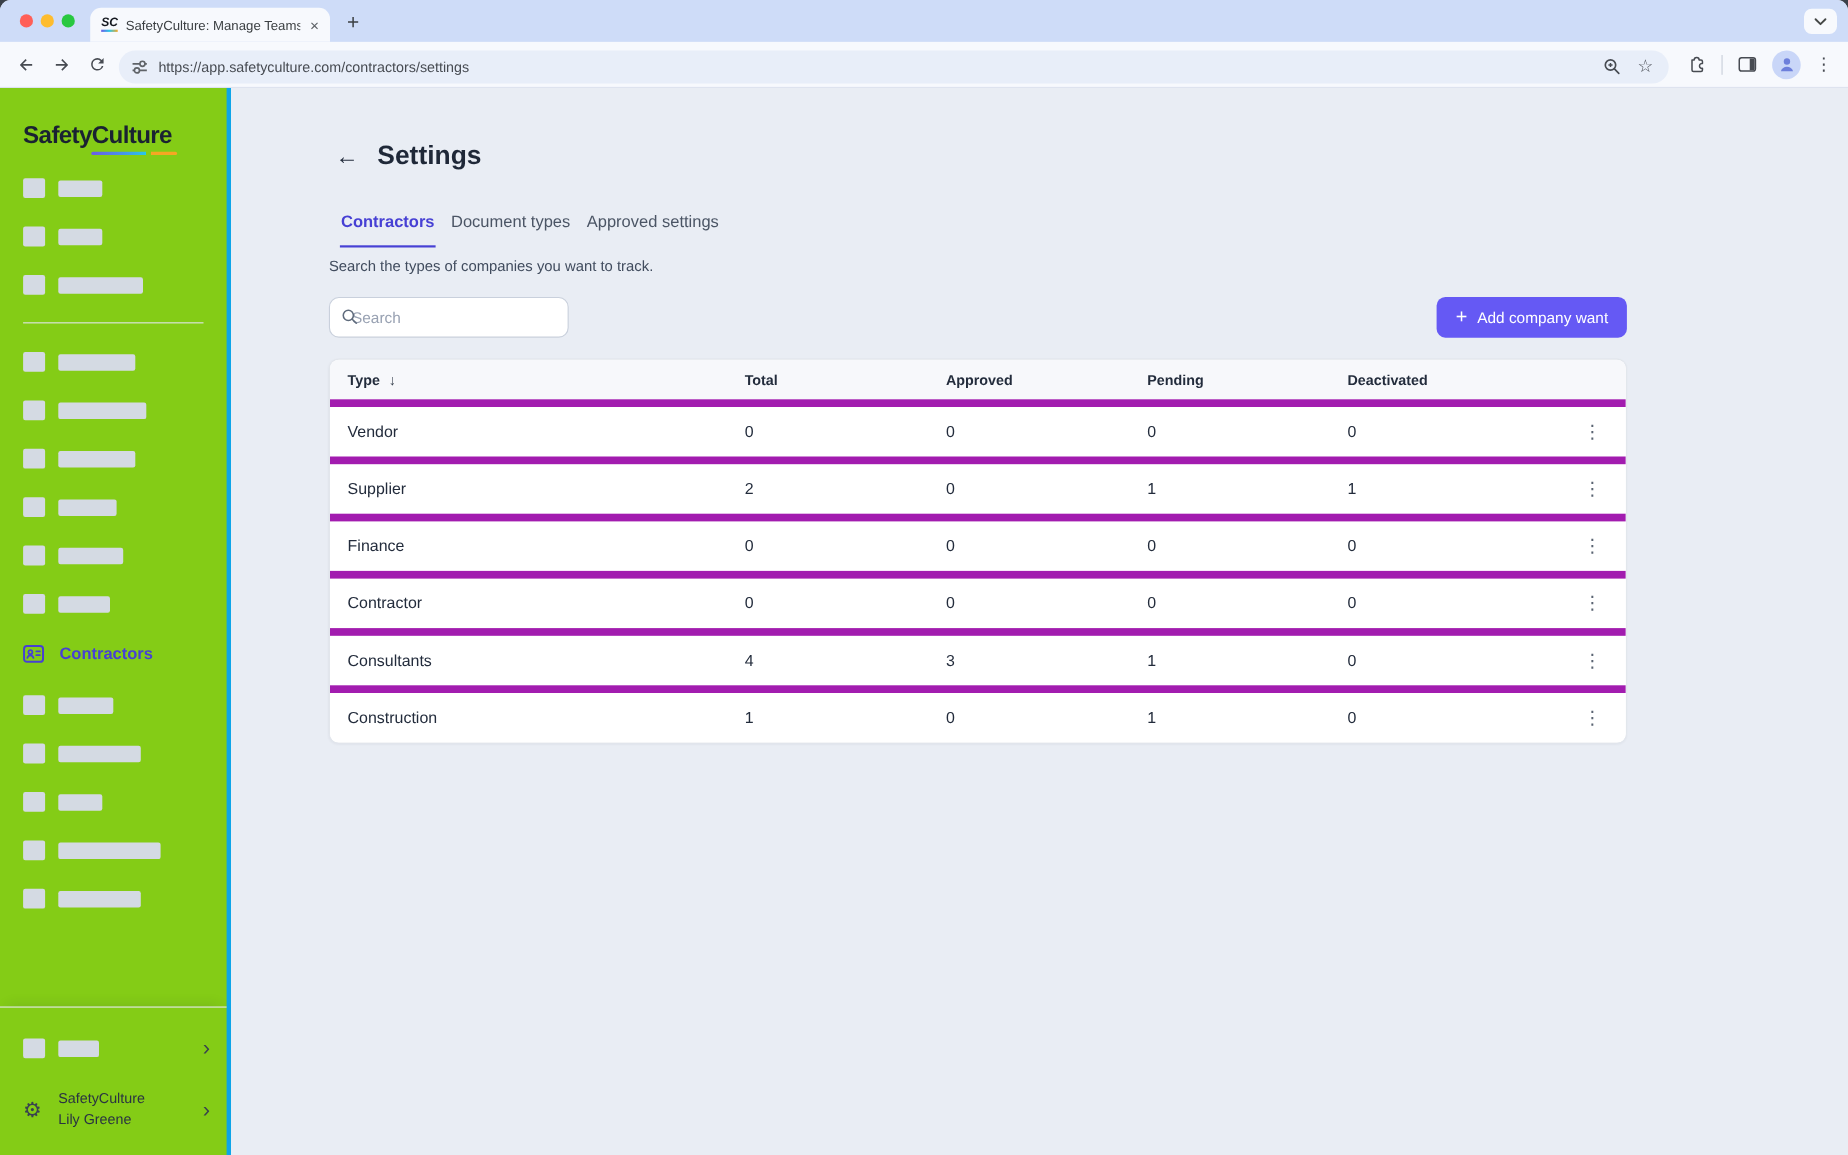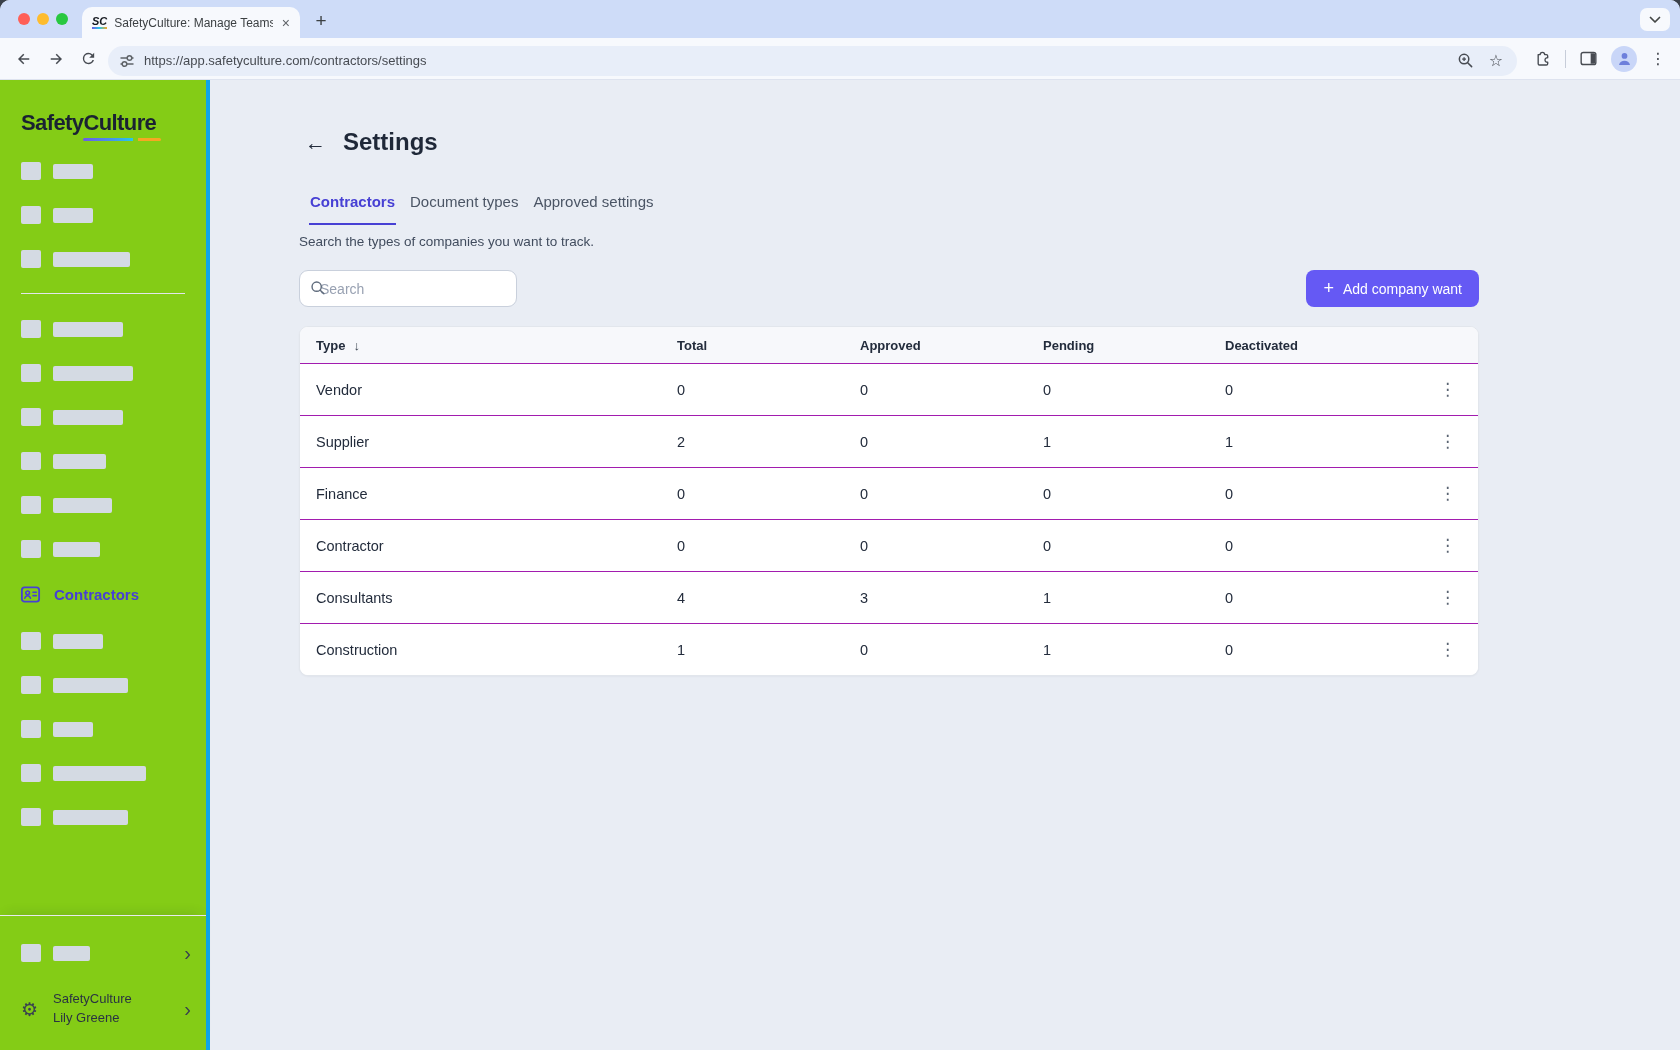--- a/index.html
+++ b/index.html
@@ -62,21 +62,21 @@
   .section-sub { margin-top:9px; font-size:13.5px; color:#414C5E; }
   .controls { margin-top:21px; display:flex; align-items:center; }
   .search-wrap { position:relative; width:218px; }
   .search-input { width:100%; height:37px; border:1px solid #C9D0DC; border-radius:9px; background:#fff; padding:0 12px 0 20px; font-size:14px; color:#2A3342; font-family:inherit; outline:none; }
   .search-input::placeholder { color:#98A1B2; }
   .search-icon { position:absolute; left:11px; top:10px; }
   .add-btn { margin-left:auto; height:37px; border:none; border-radius:8px; background:#6559F4; color:#fff; font-size:14px; font-weight:500; font-family:inherit; display:flex; align-items:center; gap:9px; padding:0 17px; cursor:pointer; }
   .add-plus { font-size:18px; font-weight:400; line-height:1; margin-top:-1px; }
 
   .table-card { margin-top:19px; background:#fff; border:1px solid #E2E6EC; border-radius:9px; box-shadow:0 1px 2px rgba(16,24,40,.04); overflow:hidden; }
-  .t-row { display:grid; grid-template-columns:361px 183px 183px 182px 1fr 40px; align-items:center; padding:0 16px; height:52px; border-top:1px solid #a21caf; background:#fff; }
+  .t-row { display:grid; grid-template-columns:361px 183px 183px 182px 1fr 40px; align-items:center; padding:0 16px; height:52px; border-top:7px solid #a21caf; background:#fff; }
   .t-head { height:36px; background:#F7F8FB; border-top:none; }
   .th { font-size:13px; font-weight:700; color:#232C3C; display:flex; align-items:center; gap:8px; }
   .sort-arrow { font-size:13px; font-weight:400; color:#39424F; }
   .td { font-size:14.5px; color:#232C3C; }
   .row-menu { justify-self:end; width:28px; text-align:center; font-size:17px; color:#5A6472; letter-spacing:1px; cursor:pointer; }
 </style>
 </head>
 <body>
 
 <div class="window">

